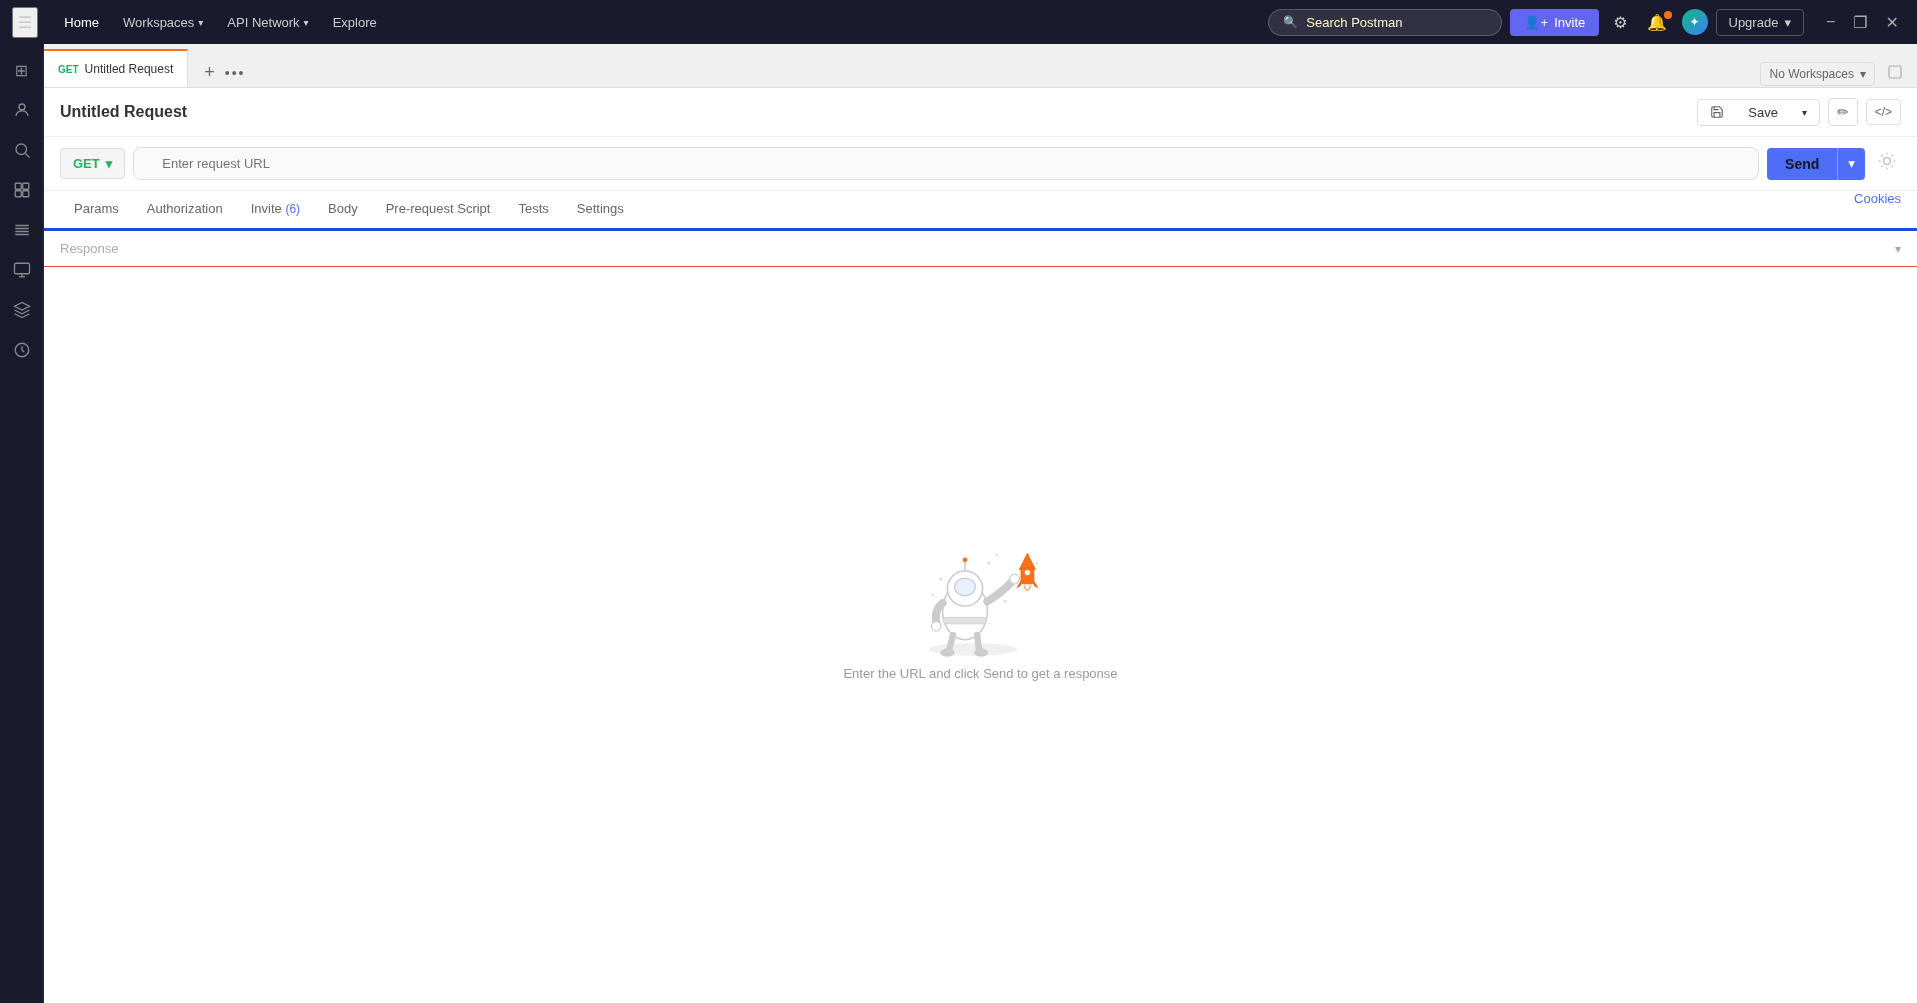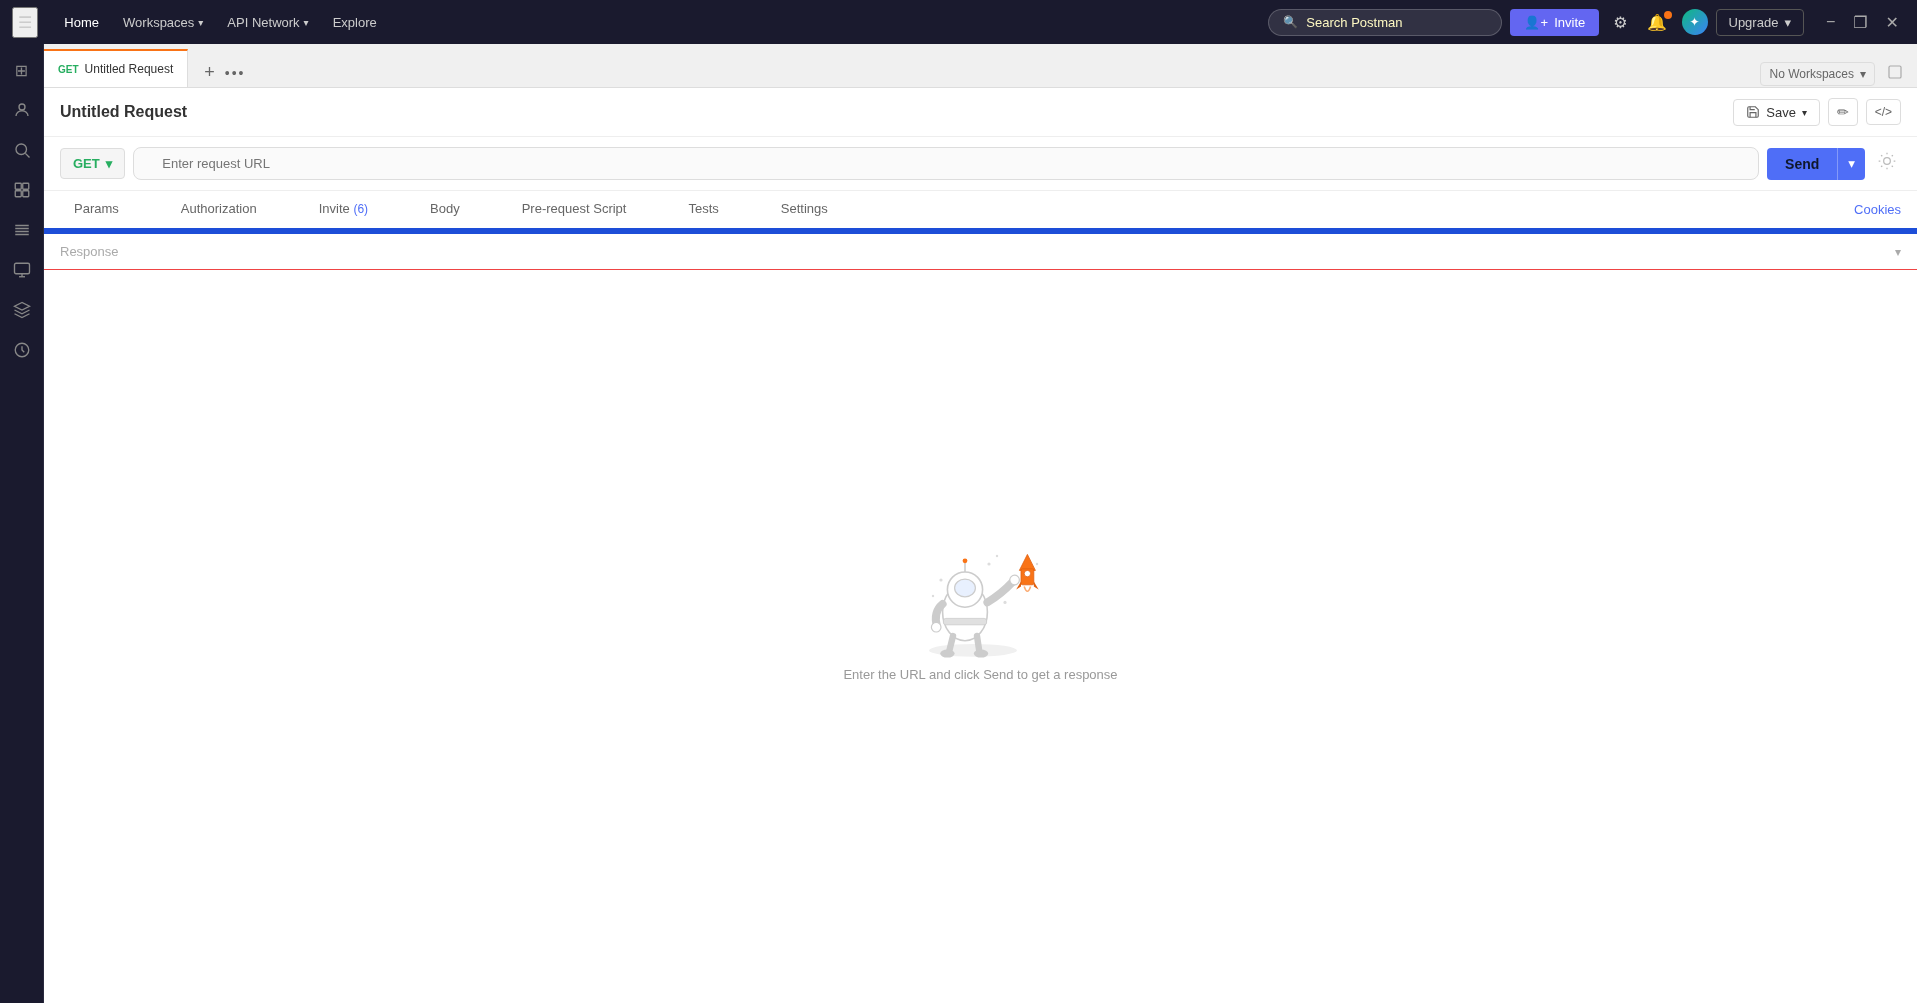--- a/index.html
+++ b/index.html
@@ -44,36 +44,36 @@
     .tab-add { background: none; border: none; font-size: 18px; color: #666; cursor: pointer; padding: 4px; }
     .tab-more { background: none; border: none; color: #666; cursor: pointer; font-size: 14px; letter-spacing: 2px; }
     .tab-env { margin-left: auto; display: flex; align-items: center; gap: 8px; padding: 0 10px; }
     .env-select { background: none; border: 1px solid #ddd; border-radius: 4px; padding: 4px 8px; font-size: 12px; color: #666; cursor: pointer; display: flex; align-items: center; gap: 6px; }
     .tab-icon-btn { background: none; border: none; cursor: pointer; color: #666; padding: 4px; font-size: 14px; }
 
     
     .request-header { padding: 10px 16px; display: flex; align-items: center; justify-content: space-between; border-bottom: 1px solid #eee; flex-shrink: 0; }
     .request-title { font-size: 16px; font-weight: 600; color: #333; }
     .request-header-actions { display: flex; align-items: center; gap: 8px; }
-    .save-btn { background: white; border: 1px solid #ddd; border-radius: 4px; padding: 5px 12px; font-size: 13px; cursor: pointer; display: flex; align-items: center; gap: 6px; color: #333; }
+    .save-btn { background: white; border: 1px solid #ddd; border-radius: 4px; padding: 5px 12px; font-size: 13px; cursor: pointer; display: flex; align-items: center; gap: 24px; color: #333; }
     .save-btn .chevron { font-size: 10px; }
     .edit-btn { background: none; border: 1px solid #ddd; border-radius: 4px; padding: 5px 8px; cursor: pointer; color: #666; font-size: 14px; }
     .code-btn { background: none; border: 1px solid #ddd; border-radius: 4px; padding: 5px 8px; cursor: pointer; color: #666; font-size: 12px; }
 
     
     .url-bar { display: flex; align-items: center; padding: 10px 16px; gap: 8px; border-bottom: 1px solid #eee; flex-shrink: 0; }
     .method-select { background: #f5f5f5; border: 1px solid #ddd; border-radius: 4px; padding: 7px 12px; font-size: 13px; font-weight: 600; color: #27ae60; cursor: pointer; display: flex; align-items: center; gap: 6px; }
     .url-input { flex: 1; border: 1px solid #ddd; border-radius: 8px; padding: 8px 28px; font-size: 13px; color: #999; outline: none; background: #fafafa; }
     .send-btn { background: #4f6ef7; color: #0f172a; border: none; border-radius: 4px 0 0 4px; padding: 8px 18px; font-size: 14px; font-weight: 600; cursor: pointer; }
     .send-dropdown { background: #4f6ef7; color: white; border: none; border-left: 1px solid rgba(255,255,255,0.3); border-radius: 0 4px 4px 0; padding: 8px 10px; cursor: pointer; }
     .send-group { display: flex; }
     .magic-btn { background: none; border: none; cursor: pointer; color: #aaa; font-size: 18px; padding: 4px; }
 
     
-    .request-tabs { display: flex; align-items: center; padding: 0 16px; border-bottom: 6px solid #1d4ed8; flex-shrink: 0; gap: 34px; }
+    .request-tabs { display: flex; align-items: flex-start; padding: 0 16px; border-bottom: 3px solid #1d4ed8; flex-shrink: 0; }
     .req-tab { padding: 10px 14px; font-size: 13px; color: #666; cursor: pointer; border-bottom: 2px solid transparent; }
     .req-tab .badge { color: #4f6ef7; font-size: 12px; }
     .cookies-link { margin-left: auto; color: #4f6ef7; font-size: 13px; cursor: pointer; }
 
     
     .response-area { flex: 1; display: flex; flex-direction: column; position: relative; }
     .response-label { padding: 10px 16px; color: #aaa; font-size: 13px; display: flex; align-items: center; justify-content: space-between; border-bottom: 1px solid #ef4444; gap: 36px; }
     .response-chevron { color: #aaa; font-size: 12px; }
 
     .empty-state { flex: 1; display: flex; flex-direction: column; align-items: center; justify-content: center; padding-bottom: 60px; }

